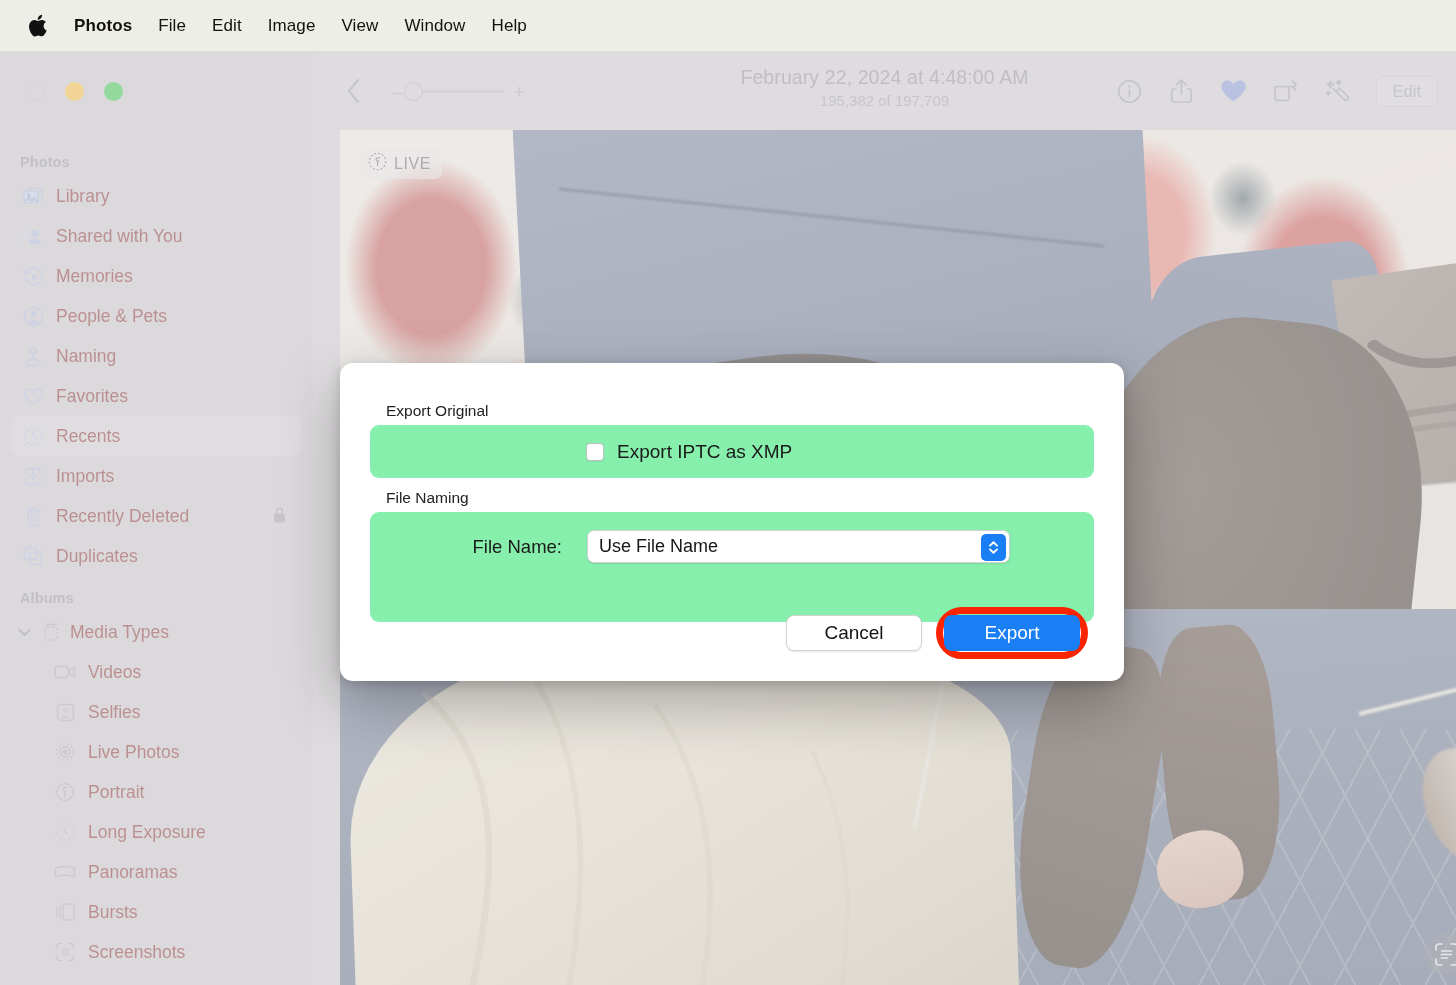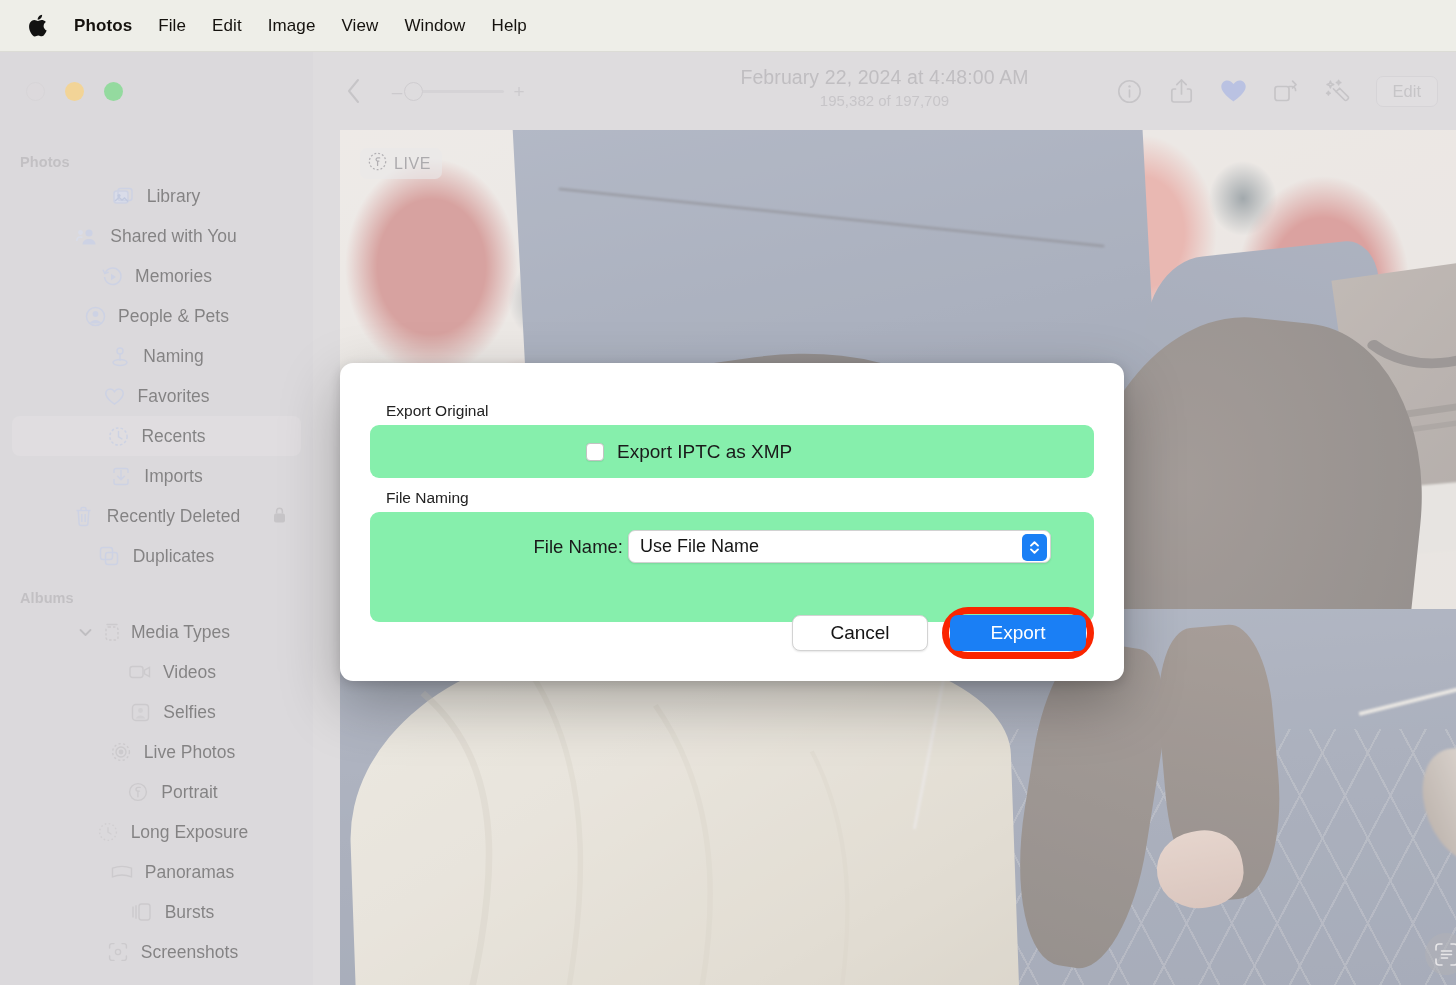--- a/index.html
+++ b/index.html
@@ -44,21 +44,21 @@
   .light.max { background: #28C840; }
 
   .side-section {
     font-size: 14.5px; font-weight: 700; color: #908E93;
     padding: 0 0 6px 20px; margin-top: 14px; letter-spacing: .1px;
   }
   .side-list { padding: 0 12px; }
   .side-row {
     display: flex; align-items: center; gap: 12px;
     height: 40px; padding: 0 10px; border-radius: 8px;
-    color: #000000; font-size: 17.5px; position: relative; justify-content: center;
+    color: #7f1d1d; font-size: 17.5px; position: relative;
   }
   .side-row.selected { background: #D3D0D4; }
   .side-row .ico { width: 22px; height: 22px; flex: 0 0 22px;
     display: flex; align-items: center; justify-content: center; }
   .side-row .ico svg { display: block; }
   .side-row.sub { padding-left: 42px; }
   .side-row .lock { position: absolute; right: 14px; top: 10px; }
   .disclose { width: 16px; flex: 0 0 16px; display:flex; align-items:center; justify-content:center;}
 
   
@@ -140,39 +140,39 @@
   .checkbox {
     width: 18px; height: 18px; border-radius: 4px;
     background: #FFFFFF; border: 1px solid #C3C3C3;
     box-shadow: 0 0.5px 1px rgba(0,0,0,0.07);
   }
   .check-label { font-size: 19px; color: #1A1A1A; }
 
   .form-row { display: flex; align-items: center; height: 41px; }
   .form-row + .form-row { margin-top: 12px; }
   .form-label {
-    width: 217px; text-align: right; padding-right: 5px;
-    font-size: 18.5px; color: #1A1A1A; margin-left: 41px;
+    width: 217px; text-align: right; padding-right: 25px;
+    font-size: 18.5px; color: #1A1A1A;
   }
   .popup {
     position: relative; width: 423px; height: 33px;
     background: #FFFFFF; border-radius: 7px;
     border: 0.5px solid #D2D2D2;
     box-shadow: 0 1px 2px rgba(0,0,0,0.10);
     display: flex; align-items: center; padding-left: 11px;
   }
   .popup-value { font-size: 18px; color: #161616; }
   .stepper {
     position: absolute; right: 3px; top: 3px; width: 25px; height: 27px;
     background: #1A7FF5; border-radius: 5px;
     display: flex; align-items: center; justify-content: center;
   }
 
   .footer {
-    position: absolute; right: 30px; bottom: 22px;
+    position: absolute; right: 36px; bottom: 22px;
     display: flex; align-items: center; gap: 14px;
   }
   .btn-cancel {
     width: 136px; height: 36px; border-radius: 8px; background: #FFFFFF;
     border: 0.5px solid #D3D3D3; box-shadow: 0 1px 2px rgba(0,0,0,0.10);
     display: flex; align-items: center; justify-content: center;
     font-size: 19px; color: #141414;
   }
   .export-wrap {
     position: relative; display: flex; align-items: center; justify-content: center;

